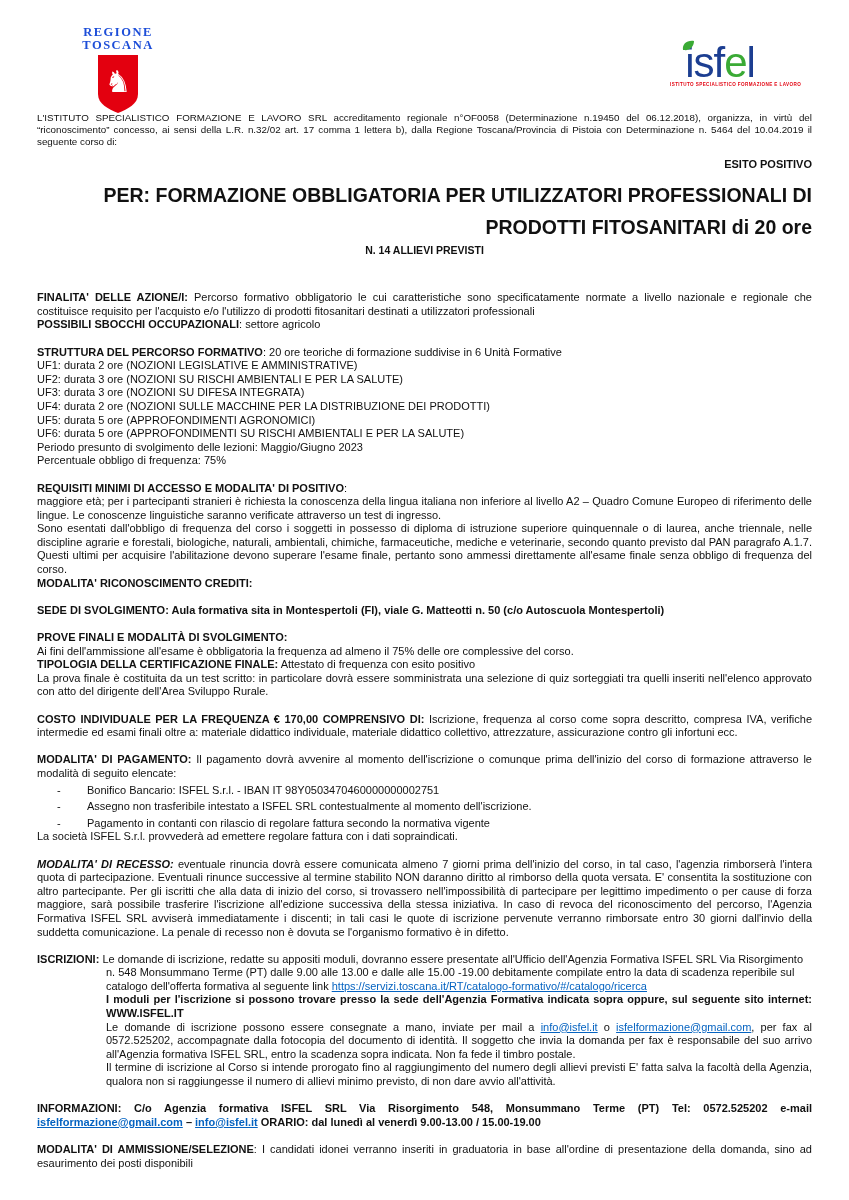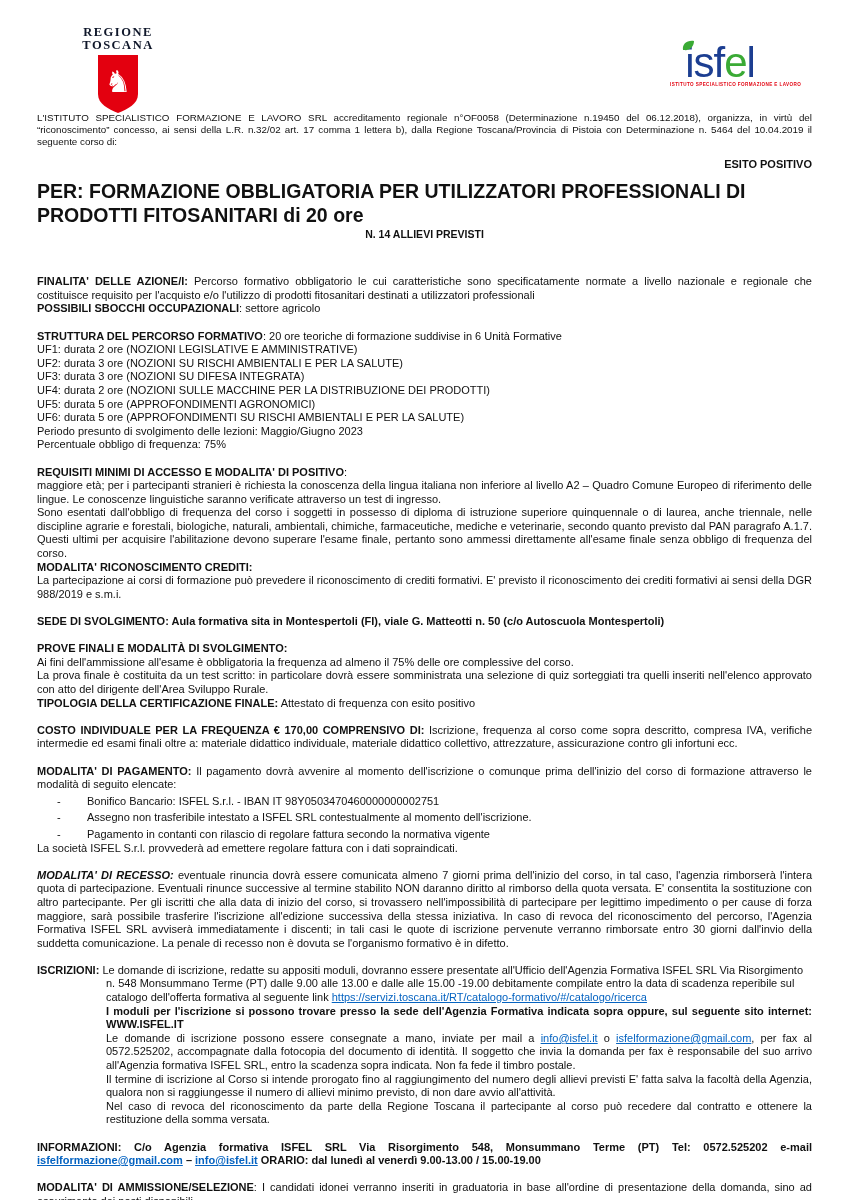--- a/index.html
+++ b/index.html
@@ -4,37 +4,37 @@
 <style>
   html,body{margin:0;padding:0;background:#888;}
   .page{
     position:relative;width:849px;height:1200px;margin:0 auto;background:#fff;
     font-family:"Liberation Sans",sans-serif;color:#111;overflow:hidden;
     box-sizing:border-box;padding:26px 37px 0 37px;
   }
   
   .hdr{position:relative;height:82px;margin-bottom:4px;}
   .rt-logo{position:absolute;left:31px;top:0;width:100px;text-align:center;}
-  .rt-name{font-family:"Liberation Serif",serif;font-weight:bold;font-size:12.5px;line-height:13px;letter-spacing:1.5px;color:#0f172a;}
+  .rt-name{font-family:"Liberation Serif",serif;font-weight:bold;font-size:12.5px;line-height:13px;letter-spacing:1.5px;color:#1d4ed8;}
   .rt-shield{margin:2px auto 0;display:block;}
   .isfel-logo{position:absolute;right:42px;top:22px;width:100px;text-align:center;}
   .isfel-word{font-weight:normal;font-size:42px;line-height:30px;letter-spacing:-1px;position:relative;display:inline-block;}
   .isfel-blue{color:#1c3e91;}
   .isfel-green{color:#3aaa35;}
   .isfel-leaf{position:absolute;left:-4px;top:-8px;}
   .isfel-sub{font-size:4.6px;font-weight:bold;letter-spacing:0.4px;color:#e30613;margin-top:1px;white-space:nowrap;}
   
   .doc{font-size:11px;line-height:13.6px;}
   .p{margin:0;}
   .b{font-weight:bold;}
   .i{font-style:italic;}
   .just{text-align:justify;}
   .intro{font-size:9.8px;line-height:12px;text-align:justify;}
   .esito{margin-top:10px;text-align:right;font-weight:bold;font-size:11px;}
-  .title{margin-top:7px;text-align:left;font-weight:bold;font-size:19.5px;line-height:24px;}
+  .title{margin-top:7px;text-align:right;font-weight:bold;font-size:19.5px;line-height:32px;}
   .subtitle{margin-top:1px;text-align:center;font-weight:bold;font-size:10.5px;}
   .mt{margin-top:13.6px;}
   .mt-lg{margin-top:34px;}
   .li{display:flex;margin:3px 0 0 18px;}
   .dash{width:30px;flex:none;padding-left:2px;}
   .hang{padding-left:69px;text-indent:-69px;}
   .ind{margin-left:69px;}
   .link{color:#0563c1;}
   a.link{cursor:pointer;}
 </style>
@@ -68,44 +68,42 @@
       <div class="p intro"><span>L'ISTITUTO SPECIALISTICO FORMAZIONE E LAVORO SRL accreditamento regionale n°OF0058 (Determinazione n.19450 del 06.12.2018), organizza, in virtù del “riconoscimento” concesso, ai sensi della L.R. n.32/02 art. 17 comma 1 lettera b), dalla Regione Toscana/Provincia di Pistoia con Determinazione n. 5464 del 10.04.2019 il seguente corso di:</span></div>
       <div class="p esito"><span class="b">ESITO POSITIVO</span></div>
       <div class="p title"><span class="b">PER: FORMAZIONE OBBLIGATORIA PER UTILIZZATORI PROFESSIONALI DI PRODOTTI FITOSANITARI di 20 ore</span></div>
       <div class="p subtitle"><span class="b">N. 14 ALLIEVI PREVISTI</span></div>
       <div class="p just mt-lg"><span class="b">FINALITA' DELLE AZIONE/I: </span><span>Percorso formativo obbligatorio le cui caratteristiche sono specificatamente normate a livello nazionale e regionale che costituisce requisito per l'acquisto e/o l'utilizzo di prodotti fitosanitari destinati a utilizzatori professionali</span><br><span class="b">POSSIBILI SBOCCHI OCCUPAZIONALI</span><span>: settore agricolo</span></div>
       <div class="p mt"><span class="b">STRUTTURA DEL PERCORSO FORMATIVO</span><span>: 20 ore teoriche di formazione suddivise in 6 Unità Formative</span><br><span>UF1: durata 2 ore (NOZIONI LEGISLATIVE E AMMINISTRATIVE)</span><br><span>UF2: durata 3 ore (NOZIONI SU RISCHI AMBIENTALI E PER LA SALUTE)</span><br><span>UF3: durata 3 ore (NOZIONI SU DIFESA INTEGRATA)</span><br><span>UF4: durata 2 ore (NOZIONI SULLE MACCHINE PER LA DISTRIBUZIONE DEI PRODOTTI)</span><br><span>UF5: durata 5 ore (APPROFONDIMENTI AGRONOMICI)</span><br><span>UF6: durata 5 ore (APPROFONDIMENTI SU RISCHI AMBIENTALI E PER LA SALUTE)</span><br><span>Periodo presunto di svolgimento delle lezioni: Maggio/Giugno 2023</span><br><span>Percentuale obbligo di frequenza: 75%</span></div>
       <div class="p mt"><span class="b">REQUISITI MINIMI DI  ACCESSO E MODALITA' DI POSITIVO</span><span>:</span></div>
       <div class="p just"><span>maggiore età; per i partecipanti stranieri è richiesta la conoscenza della lingua italiana non inferiore al livello A2 – Quadro Comune Europeo di riferimento delle lingue. Le conoscenze linguistiche saranno verificate attraverso un test di ingresso.</span></div>
       <div class="p just"><span>Sono esentati dall'obbligo di frequenza del corso i soggetti in possesso di diploma di istruzione superiore quinquennale o di laurea, anche triennale, nelle discipline agrarie e forestali, biologiche, naturali, ambientali, chimiche, farmaceutiche, mediche e veterinarie, secondo quanto previsto dal PAN paragrafo A.1.7. Questi ultimi per acquisire l'abilitazione devono superare l'esame finale, pertanto sono ammessi direttamente all'esame finale senza obbligo di frequenza del corso.</span></div>
       <div class="p "><span class="b">MODALITA' RICONOSCIMENTO CREDITI:</span></div>
-      <div class="p just"><span>La partecipazione ai corsi di formazione può prevedere il riconoscimento di crediti formativi. E' previsto il riconoscimento dei crediti formativi ai sensi della DGR 988/2019 e s.m.i.</span></div>
       <div class="p mt"><span class="b">SEDE DI SVOLGIMENTO: Aula formativa sita in Montespertoli (FI), viale G. Matteotti n. 50 (c/o Autoscuola Montespertoli)</span></div>
       <div class="p mt"><span class="b">PROVE FINALI E MODALITÀ DI SVOLGIMENTO:</span></div>
       <div class="p "><span>Ai fini dell'ammissione all'esame è obbligatoria la frequenza ad almeno il 75% delle ore complessive del corso.</span></div>
+      <div class="p "><span class="b">TIPOLOGIA DELLA CERTIFICAZIONE FINALE:</span><span> Attestato di frequenza con esito positivo</span></div>
       <div class="p just"><span>La prova finale è costituita da un test scritto: in particolare dovrà essere somministrata una selezione di quiz sorteggiati tra quelli inseriti nell'elenco approvato con atto del dirigente dell'Area Sviluppo Rurale.</span></div>
-      <div class="p "><span class="b">TIPOLOGIA DELLA CERTIFICAZIONE FINALE:</span><span> Attestato di frequenza con esito positivo</span></div>
       <div class="p just mt"><span class="b">COSTO INDIVIDUALE PER LA FREQUENZA € 170,00 COMPRENSIVO  DI:</span><span> Iscrizione, frequenza al corso come sopra descritto, compresa  IVA, verifiche intermedie ed esami finali oltre a: materiale didattico individuale,  materiale didattico collettivo, attrezzature, assicurazione contro gli infortuni ecc.</span></div>
       <div class="p just mt"><span class="b">MODALITA' DI PAGAMENTO:</span><span>  Il pagamento dovrà avvenire al momento dell'iscrizione o comunque prima dell'inizio del corso di formazione attraverso le modalità di seguito elencate:</span></div>
       <div class="p li">
         <span class="dash">-</span>
         <span>Bonifico Bancario: ISFEL S.r.l. - IBAN IT 98Y0503470460000000002751</span>
       </div>
       <div class="p li">
         <span class="dash">-</span>
         <span>Assegno non trasferibile intestato a  ISFEL SRL  contestualmente  al momento dell'iscrizione.</span>
       </div>
       <div class="p li">
         <span class="dash">-</span>
         <span>Pagamento in contanti con rilascio di regolare fattura secondo la normativa vigente</span>
       </div>
       <div class="p "><span>La società ISFEL S.r.l. provvederà ad emettere regolare fattura con i dati sopraindicati.</span></div>
       <div class="p just mt"><span class="b i">MODALITA' DI RECESSO: </span><span>eventuale rinuncia dovrà essere comunicata almeno 7 giorni prima dell'inizio del corso, in tal caso, l'agenzia rimborserà l'intera quota di partecipazione. Eventuali rinunce successive al termine stabilito NON daranno diritto al rimborso della quota versata. E' consentita la sostituzione con altro partecipante. Per gli iscritti che alla data di inizio del corso, si trovassero nell'impossibilità di partecipare per legittimo impedimento o per cause di forza maggiore, sarà possibile trasferire l'iscrizione all'edizione successiva della stessa iniziativa. In caso di revoca del riconoscimento del percorso, l'Agenzia Formativa ISFEL SRL avviserà immediatamente i discenti; in tali casi le quote di iscrizione pervenute verranno rimborsate entro 30 giorni dall'invio della suddetta comunicazione. La penale di recesso non è dovuta se l'organismo formativo è in difetto.</span></div>
       <div class="p hang mt"><span class="b">ISCRIZIONI:</span><span>   Le domande di iscrizione, redatte su appositi moduli, dovranno essere presentate all'Ufficio dell'Agenzia Formativa ISFEL SRL Via Risorgimento n. 548 Monsummano Terme (PT) dalle 9.00 alle 13.00 e dalle  alle 15.00 -19.00 debitamente compilate entro la data di scadenza reperibile sul catalogo dell'offerta formativa al seguente link </span><a href="#" class="link">https://servizi.toscana.it/RT/catalogo-formativo/#/catalogo/ricerca</a></div>
       <div class="p ind just"><span class="b">I moduli per l'iscrizione si possono trovare presso la sede dell'Agenzia Formativa indicata sopra oppure, sul seguente sito internet: WWW.ISFEL.IT</span></div>
       <div class="p ind just"><span>Le domande di iscrizione possono essere consegnate a mano, inviate per mail a </span><a href="#" class="link">info@isfel.it</a><span> o </span><a href="#" class="link">isfelformazione@gmail.com</a><span>, per fax al 0572.525202, accompagnate dalla fotocopia del documento di identità. Il soggetto che invia la domanda per fax è responsabile del suo arrivo all'Agenzia formativa ISFEL SRL, entro la scadenza sopra indicata. Non fa fede il timbro postale.</span></div>
       <div class="p ind just"><span>Il termine di iscrizione al Corso si intende prorogato fino al raggiungimento del numero degli allievi previsti  E' fatta salva la facoltà della Agenzia, qualora non si raggiungesse il numero di allievi minimo previsto, di non dare avvio all'attività.</span></div>
-      <div class="p ind just"><span>Nel caso di revoca del riconoscimento da parte della Regione Toscana il partecipante al corso può recedere dal contratto e ottenere la restituzione della somma versata.</span></div>
       <div class="p just mt"><span class="b">INFORMAZIONI: C/o Agenzia formativa ISFEL SRL Via Risorgimento 548, Monsummano Terme (PT) Tel: 0572.525202 e-mail </span><a href="#" class="link b">isfelformazione@gmail.com</a><span class="b"> – </span><a href="#" class="link b">info@isfel.it</a><span class="b"> ORARIO: dal lunedì al venerdì 9.00-13.00 / 15.00-19.00</span></div>
       <div class="p just mt"><span class="b">MODALITA' DI AMMISSIONE/SELEZIONE</span><span>: I candidati idonei verranno inseriti in graduatoria in base all'ordine di presentazione della domanda, sino ad esaurimento dei posti disponibili</span></div>
     </div>
 
 </div>
 
 </body></html>

